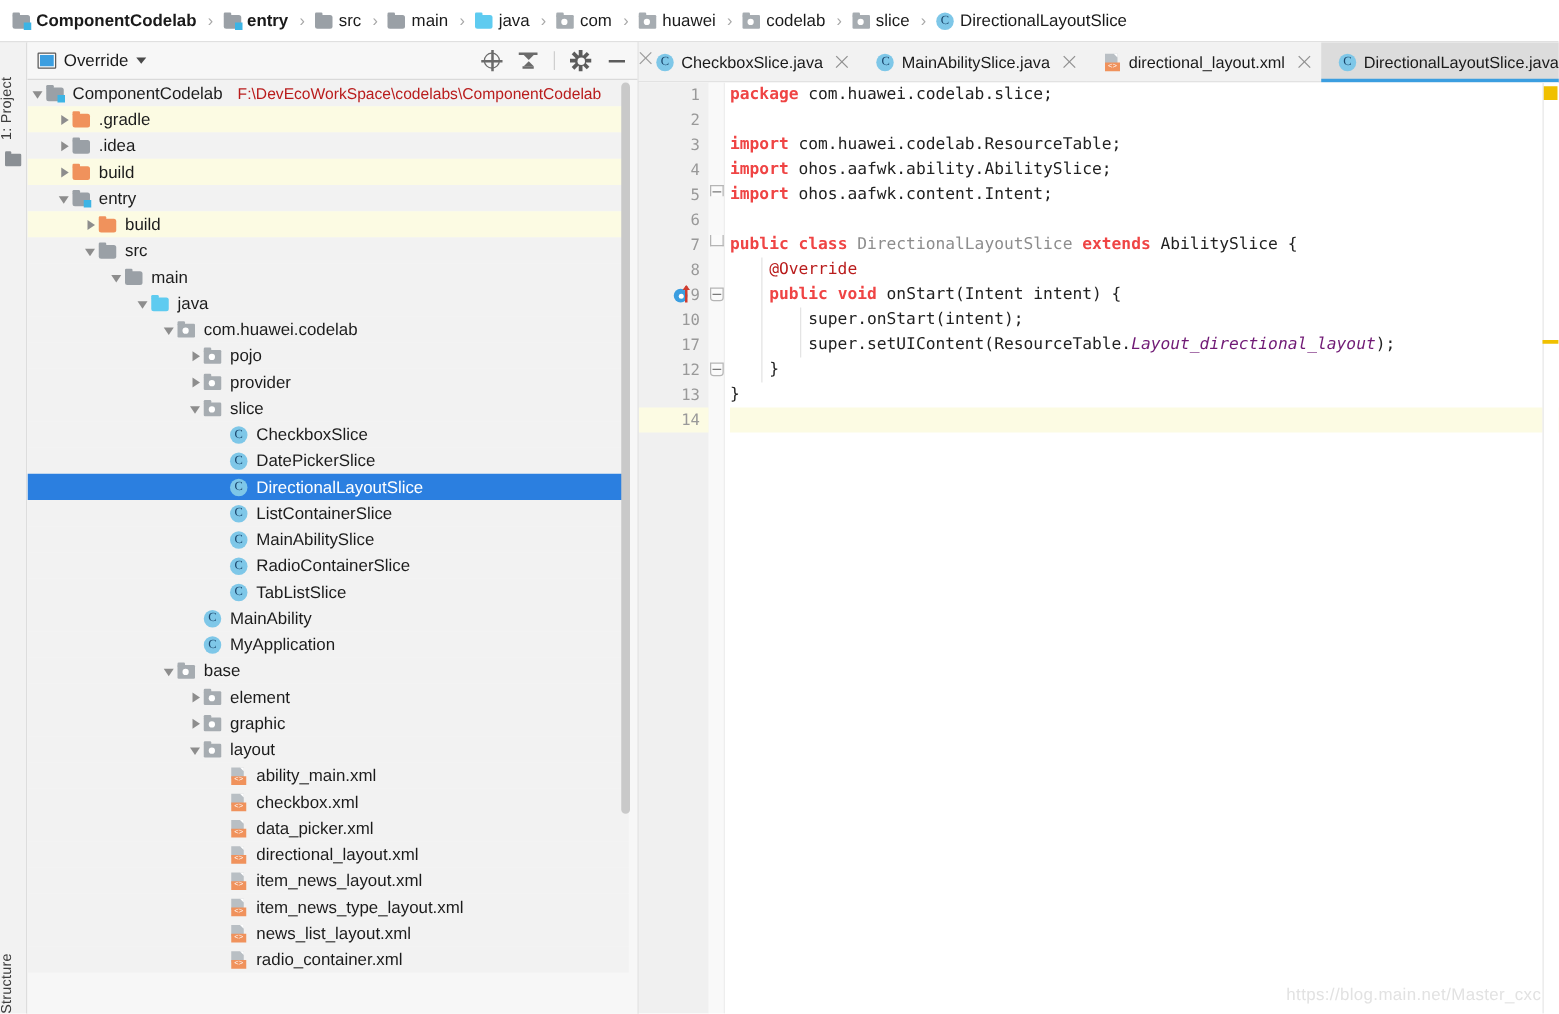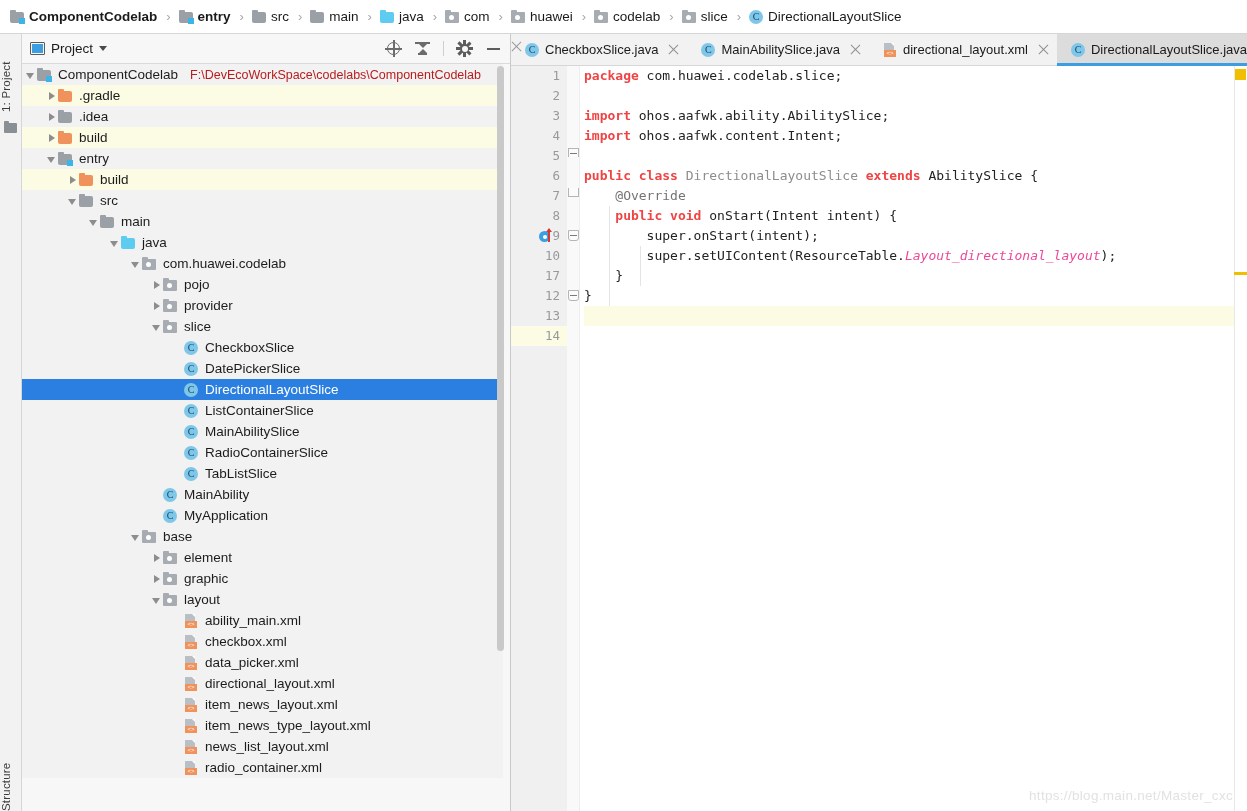--- a/index.html
+++ b/index.html
@@ -175,22 +175,22 @@
   .fold.topcap .bx{ border-bottom:none; height:9px; }
   .fold.btmcap .bx{ border-top:none; height:9px; top:2px; }
   .fold.plain .bx{ border-radius:0 0 3px 3px; }
 
   #code{ flex:1; position:relative; padding-left:4px; background:#fff; }
   .cl{ height:20px; line-height:20px; white-space:pre;
        font-family:"DejaVu Sans Mono", monospace; font-size:13px; color:#222; }
   .cl.hl{ background:#fcfbe3; }
   .kw{ color:#ef4444; font-weight:bold; }
   .cls{ color:#8d8d8d; }
-  .ann{ color:#737373;margin-top:41px; }
-  .fld{ color:#ec4899; font-style:italic; }
+  .ann{ color:#b91c1c;margin-top:41px; }
+  .fld{ color:#701a75; font-style:italic; }
   .ind{ position:absolute; width:1px; background:#e4e4e4; }
 
   #right-marks{ position:absolute; right:0; top:0; width:13px; bottom:0; background:#fff; border-left:1px solid #e8e8e8; }
   #mark-warn{ position:absolute; right:1px; top:3px; width:11px; height:11px; background:#f0c000; }
   #mark-stripe{ position:absolute; right:0; top:206px; width:13px; height:3px; background:#f0c000; }
 
   #watermark{
     position:absolute; right:14px; bottom:8px;
     font-size:13.5px; color:#e2e2e2; letter-spacing:.3px; user-select:none;
   }
@@ -285,21 +285,21 @@
   <div class="rail-tab" id="rail-structure">Structure</div>
 </div>
 
 <div id="project-panel">
   <div id="panel-header">
     <div id="panel-title-box">
       <span class="win-ico">
           <span class="o"></span>
           <span class="i"></span>
         </span>
-      <span id="panel-title">Project</span>
+      <span id="panel-title">Override</span>
       <span class="caret-dn"></span>
     </div>
     <div id="panel-tools">
       <span class="tool-btn ic-locate">
           <i class="ring"></i>
           <i class="h"></i>
           <i class="v"></i>
         </span>
       <span class="tool-btn ic-collapse">
           <i class="l1"></i>
@@ -778,20 +778,21 @@
           <i class="mn"></i>
         </div>
       <div class="fold plain" style="top:224px">
           <i class="bx"></i>
           <i class="mn"></i>
         </div>
     </div>
     <div id="code">
         <div class="cl"><span class="kw">package</span> com.huawei.codelab.slice;</div>
         <div class="cl"></div>
+        <div class="cl"><span class="kw">import</span> com.huawei.codelab.ResourceTable;</div>
         <div class="cl"><span class="kw">import</span> ohos.aafwk.ability.AbilitySlice;</div>
         <div class="cl"><span class="kw">import</span> ohos.aafwk.content.Intent;</div>
         <div class="cl"></div>
         <div class="cl"><span class="kw">public</span> <span class="kw">class</span> <span class="cls">DirectionalLayoutSlice</span> <span class="kw">extends</span> AbilitySlice {</div>
         <div class="cl">    <span class="ann">@Override</span></div>
         <div class="cl">    <span class="kw">public</span> <span class="kw">void</span> onStart(Intent intent) {</div>
         <div class="cl">        super.onStart(intent);</div>
         <div class="cl">        super.setUIContent(ResourceTable.<span class="fld">Layout_directional_layout</span>);</div>
         <div class="cl">    }</div>
         <div class="cl">}</div>

